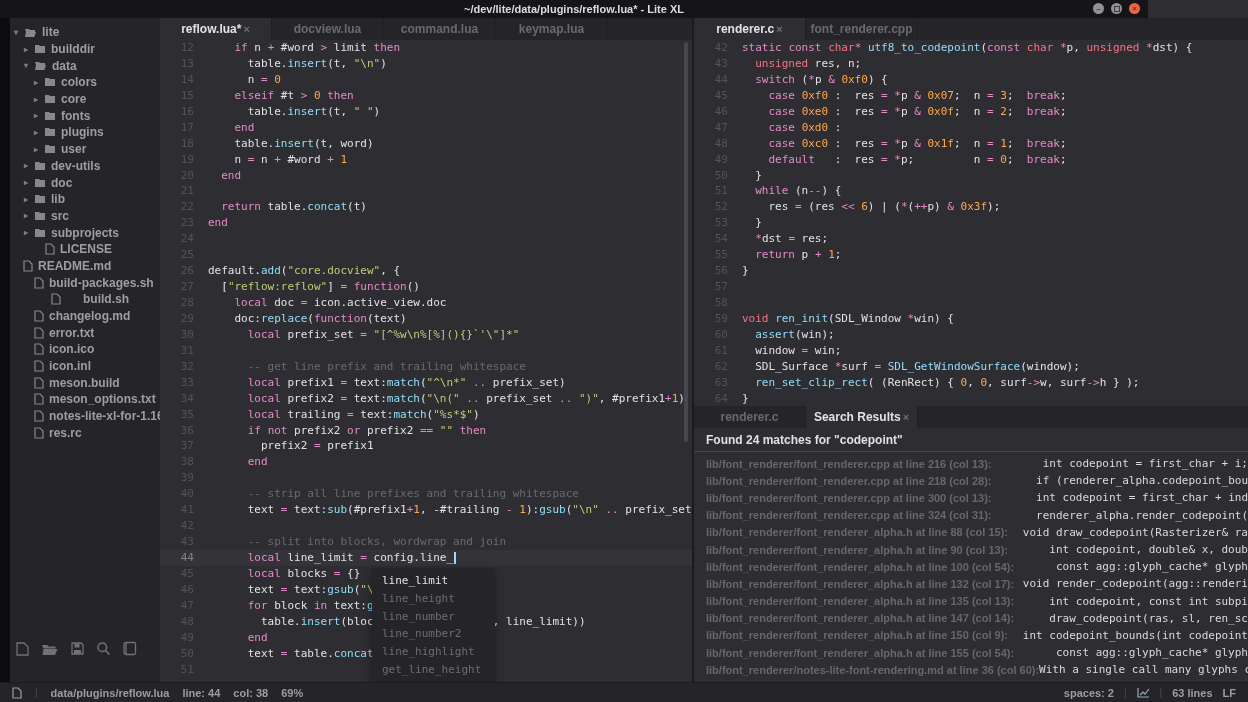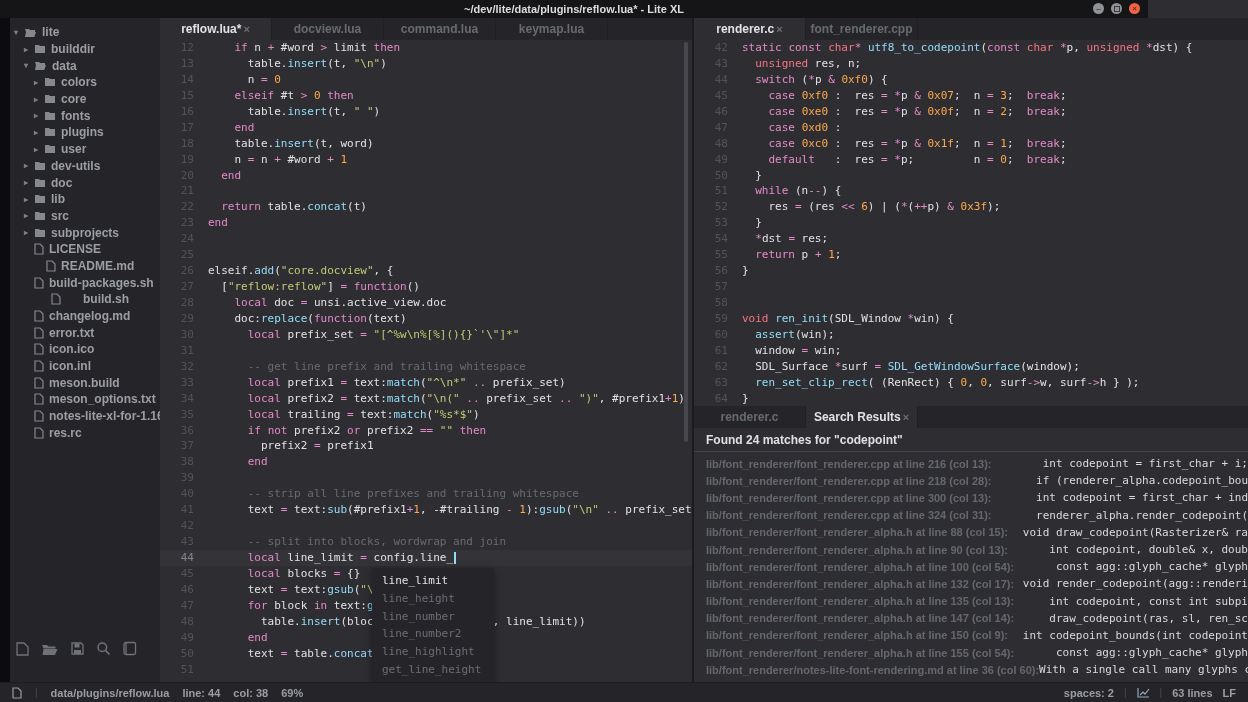--- a/index.html
+++ b/index.html
@@ -196,30 +196,30 @@
         </div>
         <div class="tree-item" style="padding-left: 14px;">
           <span class="chev">▸</span>
           <span class="ticon">
             <svg width="12" height="10" viewBox="0 0 12 10">
               <path d="M1 1 h4 l1 1 h5 v7 h-10 z" fill="#85888d"></path>
             </svg>
           </span>
           <span class="tlabel">subprojects</span>
         </div>
-        <div class="tree-item" style="padding-left: 14px;">
+        <div class="tree-item" style="padding-left: 14px; margin-left: 11px;">
           <span class="chev"></span>
           <span class="ticon">
             <svg width="10" height="12" viewBox="0 0 10 12">
               <path d="M1 1 h5 l3 3 v7 h-8 z" fill="none" stroke="#85888d" stroke-width="1.2"></path>
             </svg>
           </span>
           <span class="tlabel">LICENSE</span>
         </div>
-        <div class="tree-item" style="padding-left: 26px;">
+        <div class="tree-item" style="padding-left: 3px;">
           <span class="chev"></span>
           <span class="ticon">
             <svg width="10" height="12" viewBox="0 0 10 12">
               <path d="M1 1 h5 l3 3 v7 h-8 z" fill="none" stroke="#85888d" stroke-width="1.2"></path>
             </svg>
           </span>
           <span class="tlabel">README.md</span>
         </div>
         <div class="tree-item" style="padding-left: 14px;">
           <span class="chev"></span>
@@ -370,23 +370,23 @@
         <div class="code-line"><span class="gut">16</span><span class="code"><span class="tok-n">      table.</span><span class="tok-f">insert</span><span class="tok-n">(t, </span><span class="tok-s">" "</span><span class="tok-n">)</span></span></div>
         <div class="code-line"><span class="gut">17</span><span class="code"><span class="tok-n">    </span><span class="tok-k">end</span></span></div>
         <div class="code-line"><span class="gut">18</span><span class="code"><span class="tok-n">    table.</span><span class="tok-f">insert</span><span class="tok-n">(t, word)</span></span></div>
         <div class="code-line"><span class="gut">19</span><span class="code"><span class="tok-n">    n </span><span class="tok-k">=</span><span class="tok-n"> n </span><span class="tok-k">+</span><span class="tok-n"> #word </span><span class="tok-k">+</span><span class="tok-n"> </span><span class="tok-d">1</span></span></div>
         <div class="code-line"><span class="gut">20</span><span class="code"><span class="tok-n">  </span><span class="tok-k">end</span></span></div>
         <div class="code-line"><span class="gut">21</span><span class="code"></span></div>
         <div class="code-line"><span class="gut">22</span><span class="code"><span class="tok-n">  </span><span class="tok-k">return</span><span class="tok-n"> table.</span><span class="tok-f">concat</span><span class="tok-n">(t)</span></span></div>
         <div class="code-line"><span class="gut">23</span><span class="code"><span class="tok-k">end</span></span></div>
         <div class="code-line"><span class="gut">24</span><span class="code"></span></div>
         <div class="code-line"><span class="gut">25</span><span class="code"></span></div>
-        <div class="code-line"><span class="gut">26</span><span class="code"><span class="tok-n">elseif.</span><span class="tok-f">add</span><span class="tok-n">(</span><span class="tok-s">"core.docview"</span><span class="tok-n">, {</span></span></div>
+        <div class="code-line"><span class="gut">26</span><span class="code"><span class="tok-n">default.</span><span class="tok-f">add</span><span class="tok-n">(</span><span class="tok-s">"core.docview"</span><span class="tok-n">, {</span></span></div>
         <div class="code-line"><span class="gut">27</span><span class="code"><span class="tok-n">  [</span><span class="tok-s">"reflow:reflow"</span><span class="tok-n">] </span><span class="tok-k">=</span><span class="tok-n"> </span><span class="tok-k">function</span><span class="tok-n">()</span></span></div>
-        <div class="code-line"><span class="gut">28</span><span class="code"><span class="tok-n">    </span><span class="tok-k">local</span><span class="tok-n"> doc </span><span class="tok-k">=</span><span class="tok-n"> unsi.active_view.doc</span></span></div>
+        <div class="code-line"><span class="gut">28</span><span class="code"><span class="tok-n">    </span><span class="tok-k">local</span><span class="tok-n"> doc </span><span class="tok-k">=</span><span class="tok-n"> icon.active_view.doc</span></span></div>
         <div class="code-line"><span class="gut">29</span><span class="code"><span class="tok-n">    doc:</span><span class="tok-f">replace</span><span class="tok-n">(</span><span class="tok-k">function</span><span class="tok-n">(text)</span></span></div>
         <div class="code-line"><span class="gut">30</span><span class="code"><span class="tok-n">      </span><span class="tok-k">local</span><span class="tok-n"> prefix_set </span><span class="tok-k">=</span><span class="tok-n"> </span><span class="tok-s">"[^%w\n%[%](){}`'\"]*"</span></span></div>
         <div class="code-line"><span class="gut">31</span><span class="code"></span></div>
         <div class="code-line"><span class="gut">32</span><span class="code"><span class="tok-n">      </span><span class="tok-c">-- get line prefix and trailing whitespace</span></span></div>
         <div class="code-line"><span class="gut">33</span><span class="code"><span class="tok-n">      </span><span class="tok-k">local</span><span class="tok-n"> prefix1 </span><span class="tok-k">=</span><span class="tok-n"> text:</span><span class="tok-f">match</span><span class="tok-n">(</span><span class="tok-s">"^\n*"</span><span class="tok-n"> </span><span class="tok-k">..</span><span class="tok-n"> prefix_set)</span></span></div>
         <div class="code-line"><span class="gut">34</span><span class="code"><span class="tok-n">      </span><span class="tok-k">local</span><span class="tok-n"> prefix2 </span><span class="tok-k">=</span><span class="tok-n"> text:</span><span class="tok-f">match</span><span class="tok-n">(</span><span class="tok-s">"\n("</span><span class="tok-n"> </span><span class="tok-k">..</span><span class="tok-n"> prefix_set </span><span class="tok-k">..</span><span class="tok-n"> </span><span class="tok-s">")"</span><span class="tok-n">, #prefix1</span><span class="tok-k">+</span><span class="tok-d">1</span><span class="tok-n">)</span></span></div>
         <div class="code-line"><span class="gut">35</span><span class="code"><span class="tok-n">      </span><span class="tok-k">local</span><span class="tok-n"> trailing </span><span class="tok-k">=</span><span class="tok-n"> text:</span><span class="tok-f">match</span><span class="tok-n">(</span><span class="tok-s">"%s*$"</span><span class="tok-n">)</span></span></div>
         <div class="code-line"><span class="gut">36</span><span class="code"><span class="tok-n">      </span><span class="tok-k">if</span><span class="tok-n"> </span><span class="tok-k">not</span><span class="tok-n"> prefix2 </span><span class="tok-k">or</span><span class="tok-n"> prefix2 </span><span class="tok-k">==</span><span class="tok-n"> </span><span class="tok-s">""</span><span class="tok-n"> </span><span class="tok-k">then</span></span></div>
         <div class="code-line"><span class="gut">37</span><span class="code"><span class="tok-n">        prefix2 </span><span class="tok-k">=</span><span class="tok-n"> prefix1</span></span></div>
         <div class="code-line"><span class="gut">38</span><span class="code"><span class="tok-n">      </span><span class="tok-k">end</span></span></div>

